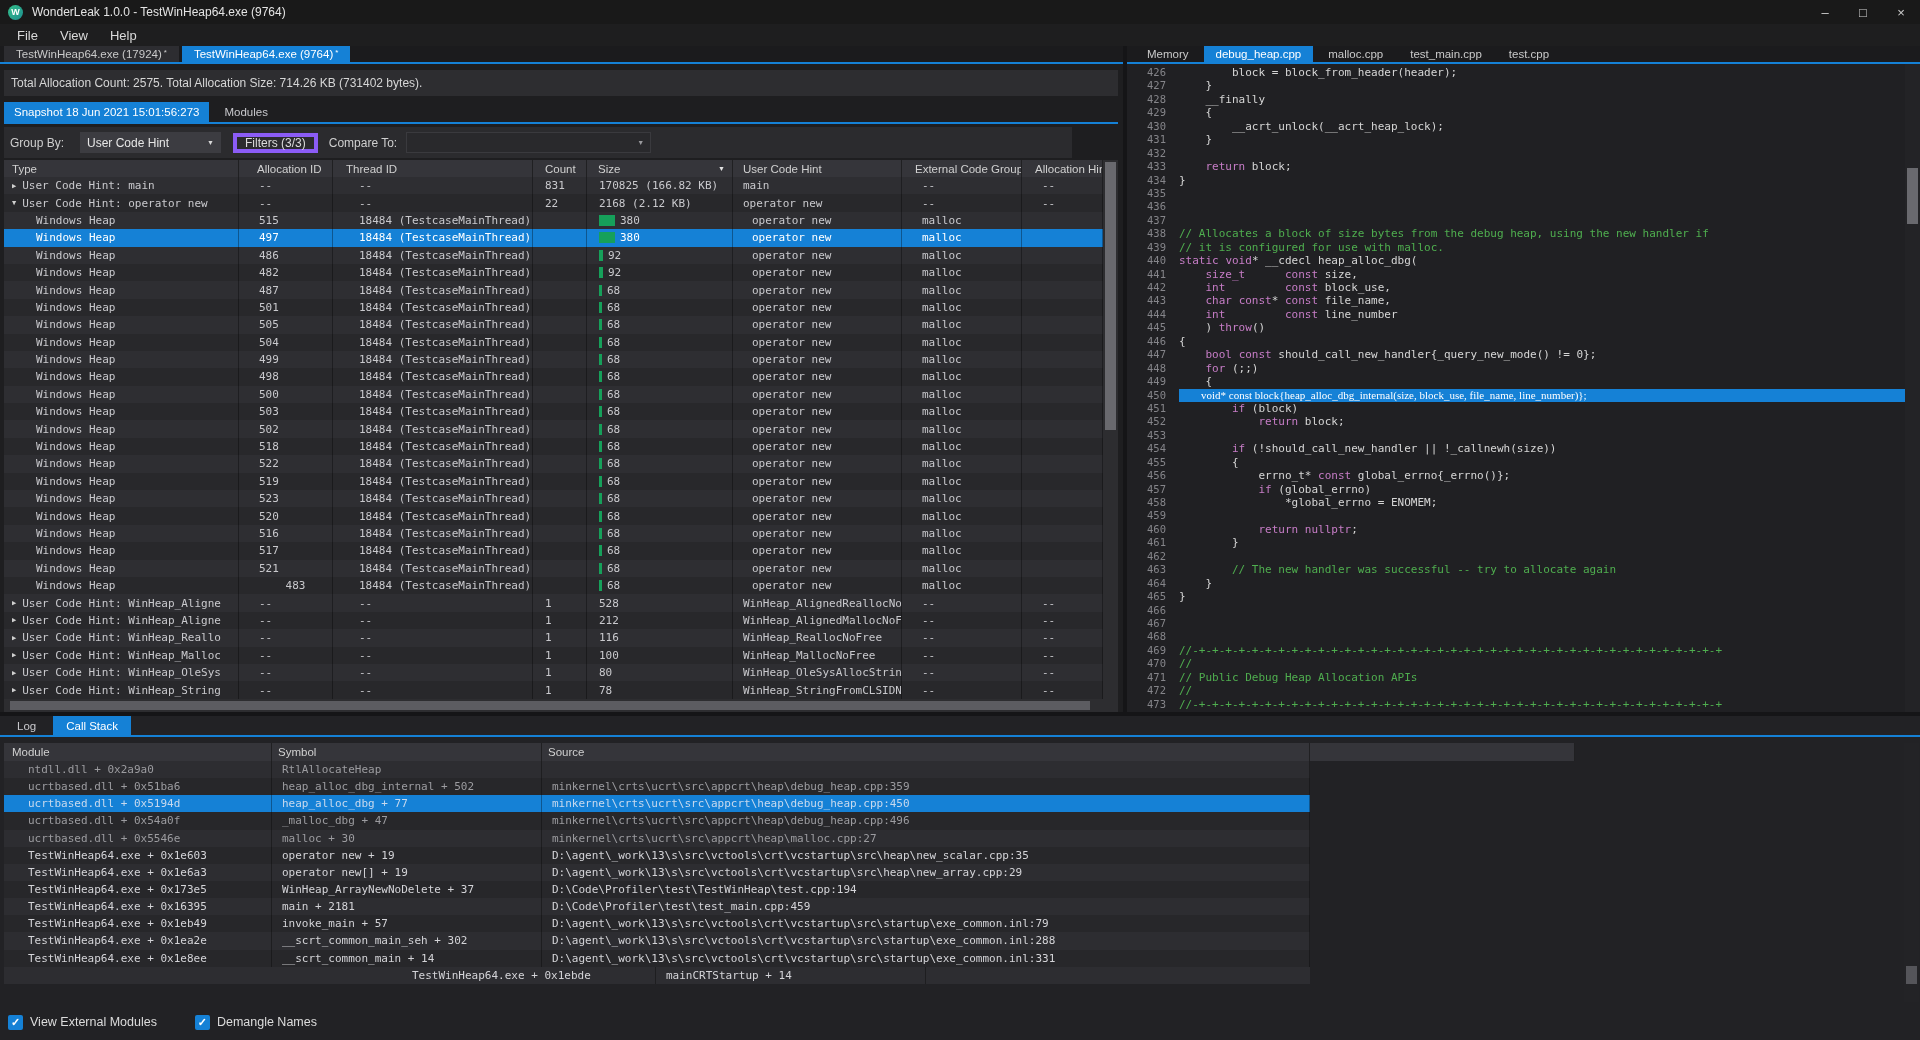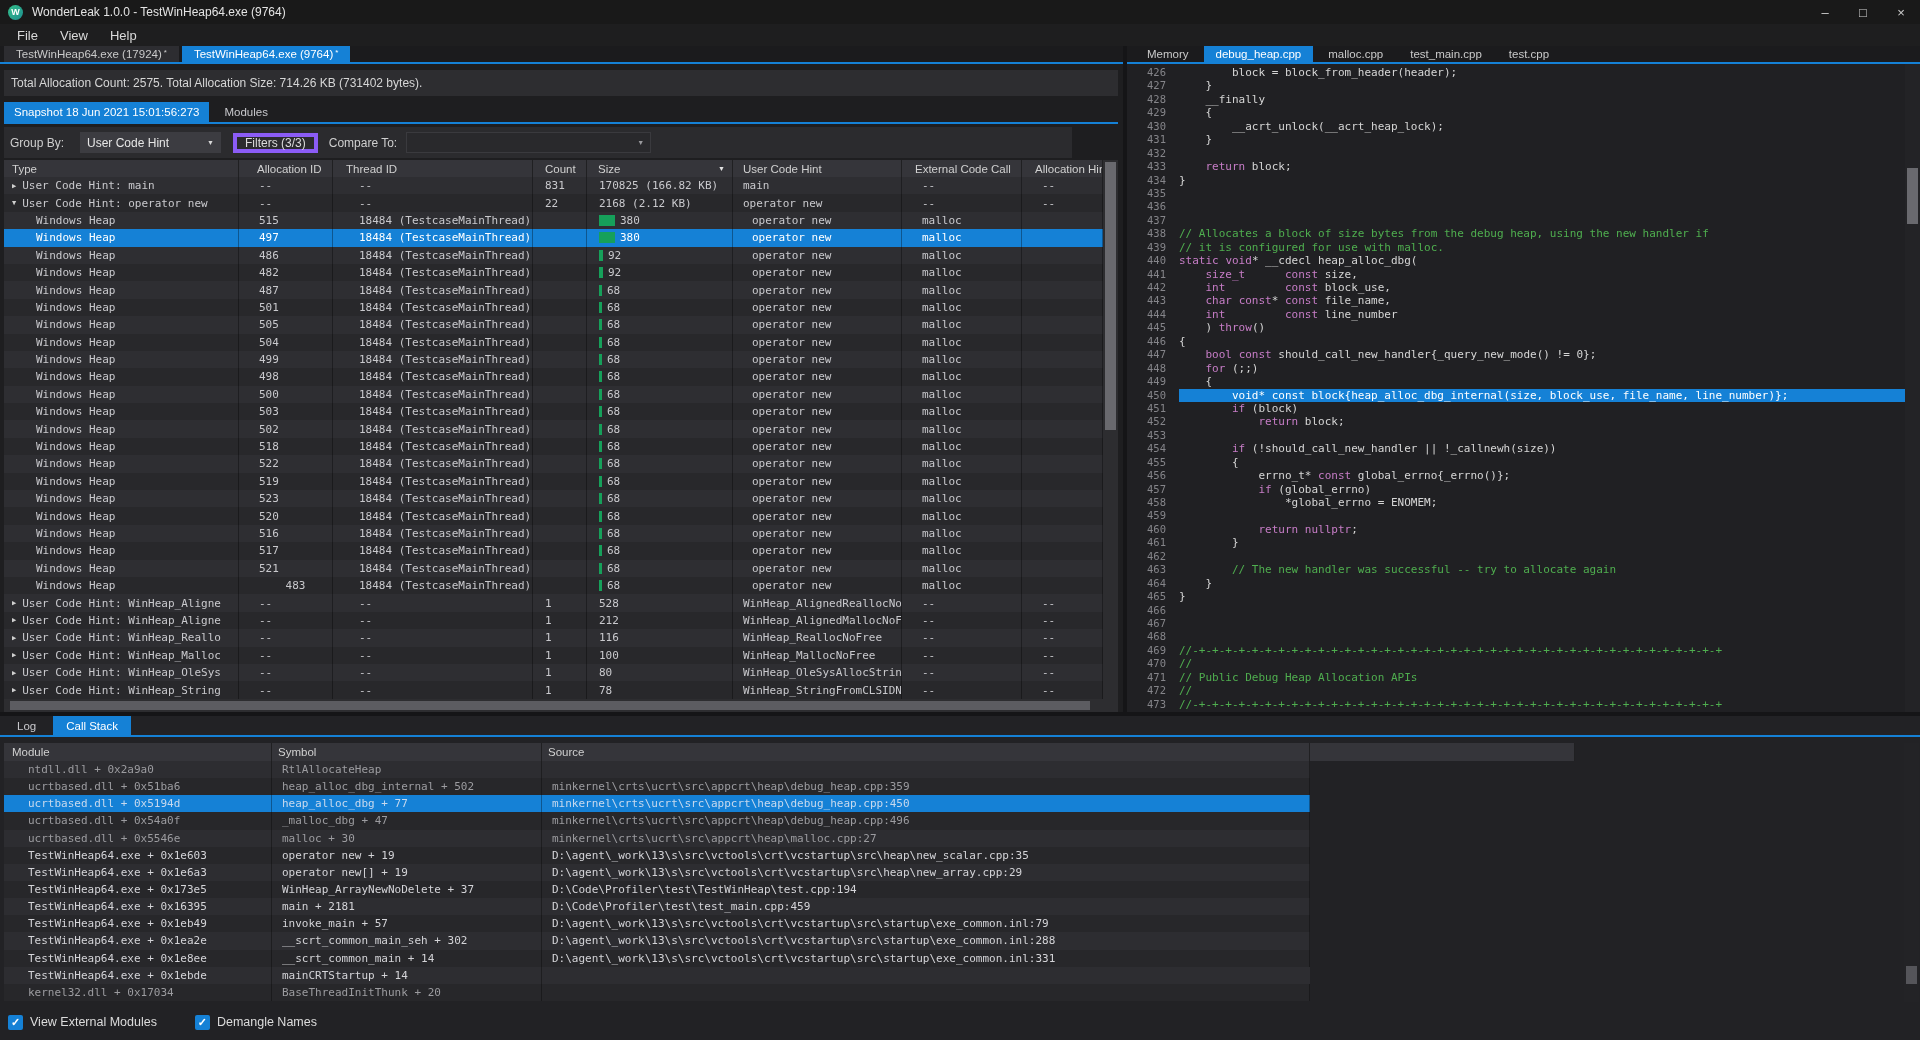--- a/index.html
+++ b/index.html
@@ -75,36 +75,36 @@
 
   
   #editor { left:1127px; top:64px; width:793px; height:648px; background:#202023; }
   #codelines { left:1127px; top:66px; width:778px; }
   .cl { display:flex; height:13.45px; }
   .cl .num { width:52px; flex:none; text-align:right; padding-right:13px;
              font:10.5px "DejaVu Sans Mono", monospace; color:#85858a; line-height:13.45px; }
   .cl .src { flex:1; font:11px "DejaVu Sans Mono", monospace; line-height:13.45px;
              white-space:pre; overflow:hidden; color:#d6d6d6; }
   .cl .src.hl { background:#1581d6; color:#fff; }
-  .cl .src.hl span { color:#fff !important; }
+  .cl .src.hl span { color:#fff !important;font-family:Liberation Serif, serif; }
   .tok-k { color:#c77dc7; } .tok-c { color:#4fae4f; } .tok-p { color:#d6d6d6; }
   #evscroll { left:1905px; top:64px; width:15px; height:648px; background:#232326; }
   #evscroll .thumb { position:absolute; left:2px; top:104px; width:11px; height:56px; background:#69696e; }
 
   
   #bottomdivider { left:0; top:712px; width:1920px; height:4px; background:#151517; }
   #bottompanel { left:0; top:716px; width:1920px; height:324px; background:#222225; }
   #bottomtabs { left:4px; top:716px; height:19px; display:flex; }
   .btab { height:19px; display:flex; align-items:center; padding:0 13px;
           font-size:11.5px; color:#c8c8cc; margin-right:4px; }
   .btab.active { background:#1581d6; color:#fff; }
   #bottomtabs-underline { left:0; top:735px; width:1920px; height:2px; background:#1581d6; }
   #csheader { left:4px; top:743px; width:1571px; height:18px; background:#35353a; display:flex; }
   #csrows { left:4px; top:761px; width:1306px; }
-  .csrow { display:flex; width:100%; height:17.15px; }
+  .csrow { display:flex; width:100%; height:17.15px;justify-content:center; }
   .csrow.a { background:#2d2d31; } .csrow.b { background:#27272a; }
   .csrow .cell { color:#d4d4d8; }
   .csrow.ext .cell { color:#9c9ca0; }
   .csrow.sel { background:#1581d6; }
   .csrow.sel .cell { color:#eaf2fc; }
   .csrow.sel.ext .cell { color:#c7d9ee; }
   #bvscroll { left:1904px; top:743px; width:15px; height:259px; background:#232326; }
   #bvscroll .thumb { position:absolute; left:2px; top:223px; width:11px; height:18px; background:#55555a; }
   #optionbar { left:0; top:1004px; width:1920px; height:36px; display:flex;
                align-items:center; padding-left:8px; background:#222225; }
@@ -178,21 +178,21 @@
   </div>
 </div>
 
 <div id="allocheader" class="abs">
     <div class="hcell" style="width: 235px; padding-left: 8px;"><span>Type</span></div>
     <div class="hcell" style="width: 94px; padding-left: 18px;"><span>Allocation ID</span></div>
     <div class="hcell" style="width: 200px; padding-left: 13px;"><span>Thread ID</span></div>
     <div class="hcell" style="width: 54px; padding-left: 12px;"><span>Count</span></div>
     <div class="hcell" style="width: 146px; padding-left: 11px;"><span>Size</span><span class="sort">▼</span></div>
     <div class="hcell" style="width: 169px; padding-left: 10px;"><span>User Code Hint</span></div>
-    <div class="hcell" style="width: 120px; padding-left: 13px;"><span>External Code Call</span></div>
+    <div class="hcell" style="width: 120px; padding-left: 13px;"><span>External Code Group</span></div>
     <div class="hcell" style="width: 81px; padding-left: 13px;"><span>Allocation Hint</span></div>
   </div>
 <div id="allocrows" class="abs">
     <div class="arow a">
       <div class="cell" style="width: 235px; padding-left: 8px;"><span class="arrow">▶</span><span>User Code Hint: main</span></div>
       <div class="cell" style="width: 94px; padding-left: 20px;"><span>--</span></div>
       <div class="cell" style="width: 200px; padding-left: 26px;"><span>--</span></div>
       <div class="cell" style="width: 54px; padding-left: 12px;"><span>831</span></div>
       <div class="cell" style="width: 146px; padding-left: 12px;"><span>170825 (166.82 KB)</span></div>
       <div class="cell" style="width: 169px; padding-left: 10px;"><span>main</span></div>
@@ -772,25 +772,20 @@
     </div>
     <div class="csrow b">
       <div class="cell" style="width: 268px; padding-left: 24px;"><span>TestWinHeap64.exe + 0x1e8ee</span></div>
       <div class="cell" style="width: 270px; padding-left: 10px;"><span>__scrt_common_main + 14</span></div>
       <div class="cell" style="width: 768px; padding-left: 10px;"><span>D:\agent\_work\13\s\src\vctools\crt\vcstartup\src\startup\exe_common.inl:331</span></div>
     </div>
     <div class="csrow a">
       <div class="cell" style="width: 268px; padding-left: 24px;"><span>TestWinHeap64.exe + 0x1ebde</span></div>
       <div class="cell" style="width: 270px; padding-left: 10px;"><span>mainCRTStartup + 14</span></div>
     </div>
-    <div class="csrow b ext">
-      <div class="cell" style="width: 268px; padding-left: 24px;"><span>kernel32.dll + 0x17034</span></div>
-      <div class="cell" style="width: 270px; padding-left: 10px;"><span>BaseThreadInitThunk + 20</span></div>
-      <div class="cell" style="width: 768px; padding-left: 10px;"><span></span></div>
-    </div>
   </div>
 <div id="bvscroll" class="abs">
     <div class="thumb"></div>
   </div>
 <div id="optionbar" class="abs">
     <div class="opt">
       <div class="cbox">✓</div>
       <span class="lbl">View External Modules</span>
     </div>
     <div class="opt">

